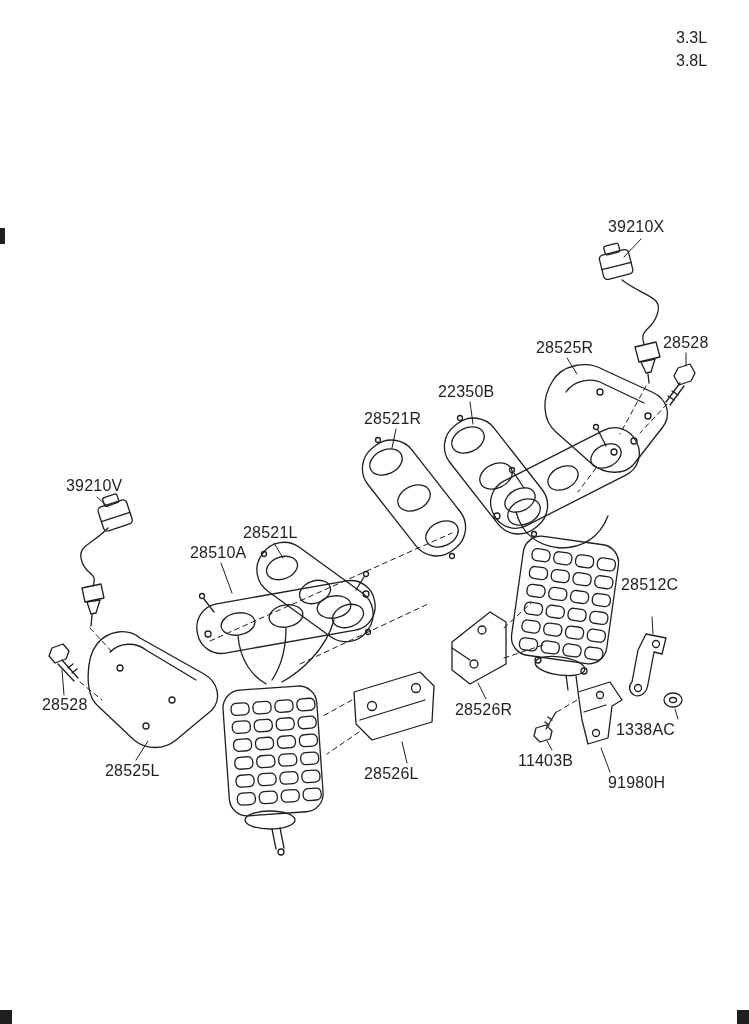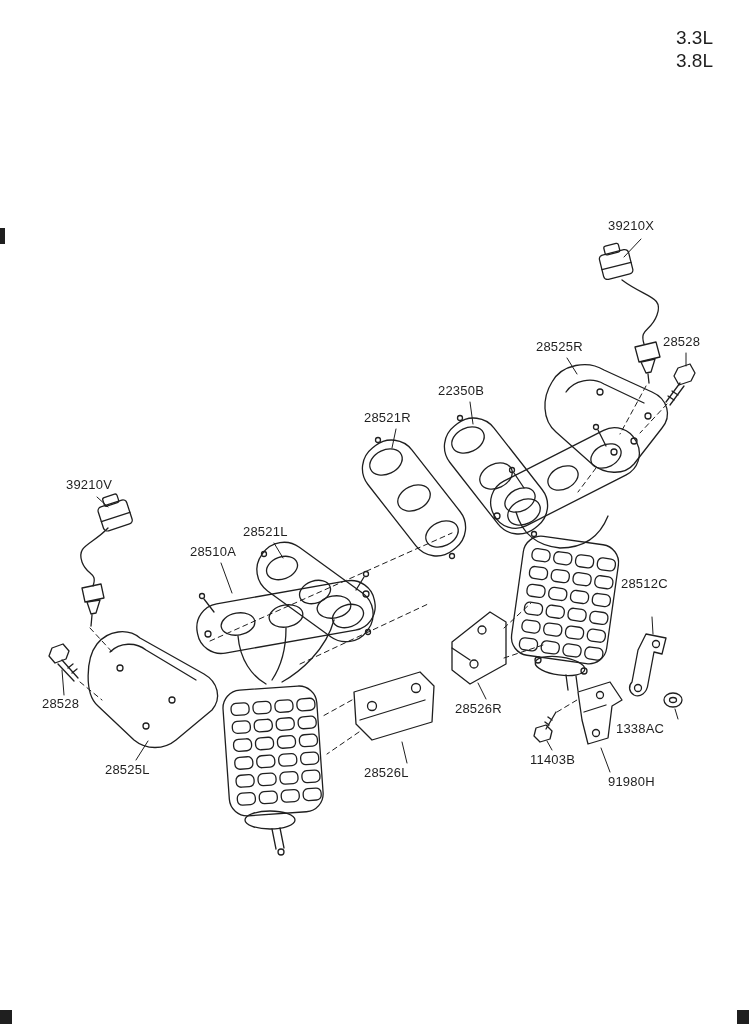--- a/index.html
+++ b/index.html
@@ -4,26 +4,26 @@
 <style>
   html,body{margin:0;padding:0;}
   body{
     position:relative;width:749px;height:1024px;
     background:var(--bg,#ffffff);
     font-family:"Liberation Sans",sans-serif;
     overflow:hidden;
   }
   .diagram-svg{position:absolute;left:0;top:0;color:var(--ink,#1f1f1f);}
   .part-label{
-    position:absolute;font-size:13px;letter-spacing:.2px;
+    position:absolute;font-size:16px;letter-spacing:.2px;
     color:var(--ink,#1f1f1f);white-space:nowrap;cursor:default;
   }
   .engine-variants{
     position:absolute;top:26px;left:676px;
-    font-size:19px;line-height:23px;color:var(--ink,#1f1f1f);
+    font-size:16px;line-height:23px;color:var(--ink,#1f1f1f);
   }
 </style>
 </head>
 <body>
 
 <svg class="diagram-svg" width="749" height="1024" viewBox="0 0 749 1024">
   <defs>
     <g id="rib-row">
       <rect x="0" y="0" width="18" height="12" rx="5"></rect>
       <rect x="22" y="0" width="18" height="12" rx="5"></rect>
@@ -268,14 +268,14 @@
 <div class="part-label" style="left:364px;top:410px">28521R</div>
 <div class="part-label" style="left:66px;top:477px">39210V</div>
 <div class="part-label" style="left:243px;top:524px">28521L</div>
 <div class="part-label" style="left:190px;top:544px">28510A</div>
 <div class="part-label" style="left:42px;top:696px">28528</div>
 <div class="part-label" style="left:105px;top:762px">28525L</div>
 <div class="part-label" style="left:364px;top:765px">28526L</div>
 <div class="part-label" style="left:455px;top:701px">28526R</div>
 <div class="part-label" style="left:621px;top:576px">28512C</div>
 <div class="part-label" style="left:616px;top:721px">1338AC</div>
-<div class="part-label" style="left:530px;top:752px">11403B</div>
+<div class="part-label" style="left:518px;top:752px">11403B</div>
 <div class="part-label" style="left:608px;top:774px">91980H</div>
 
 </body></html>

